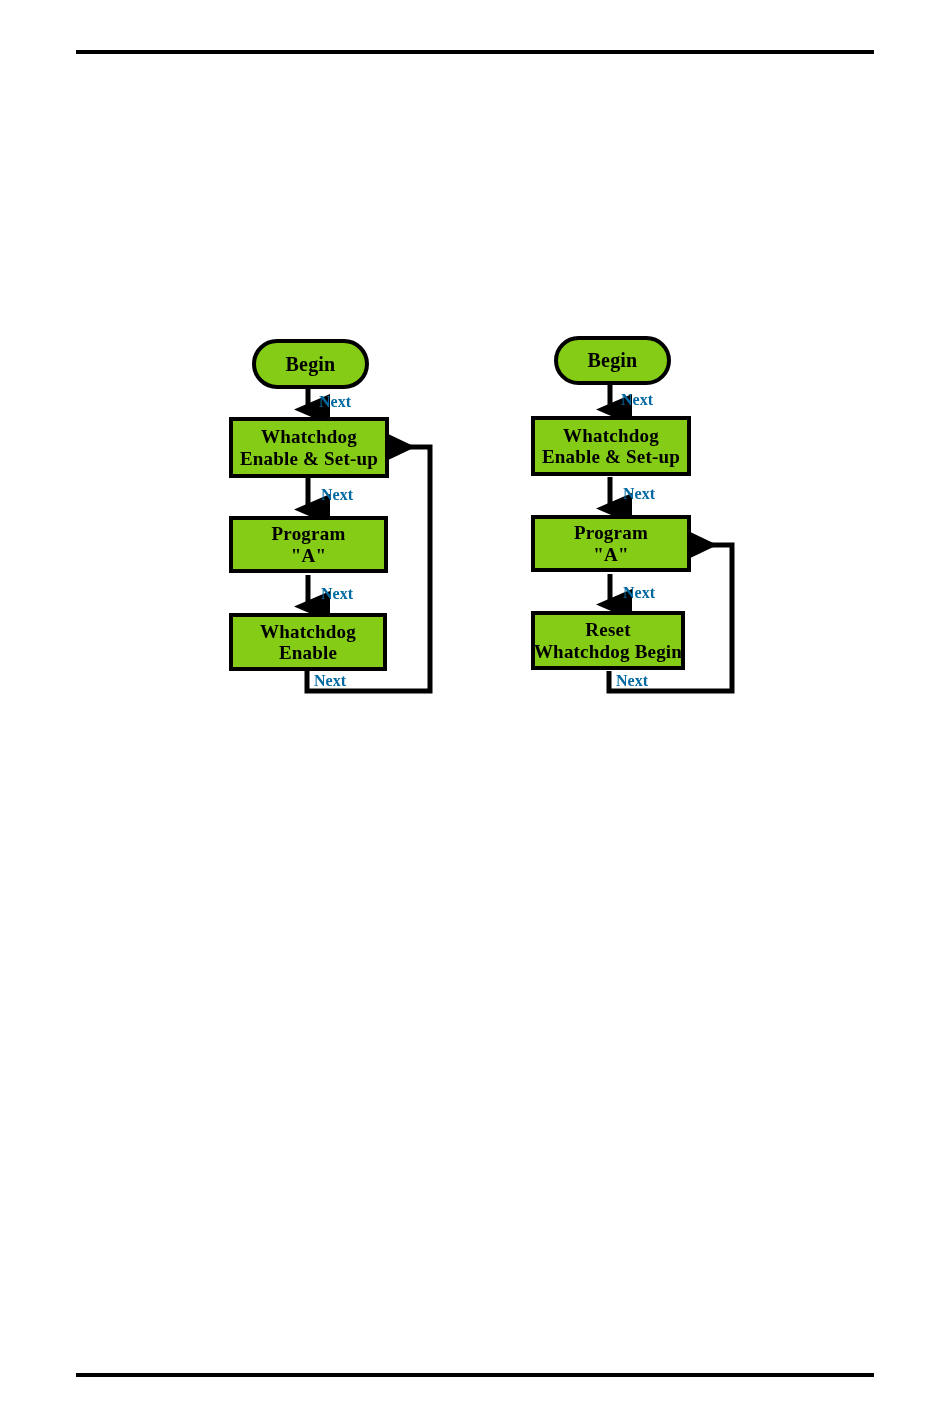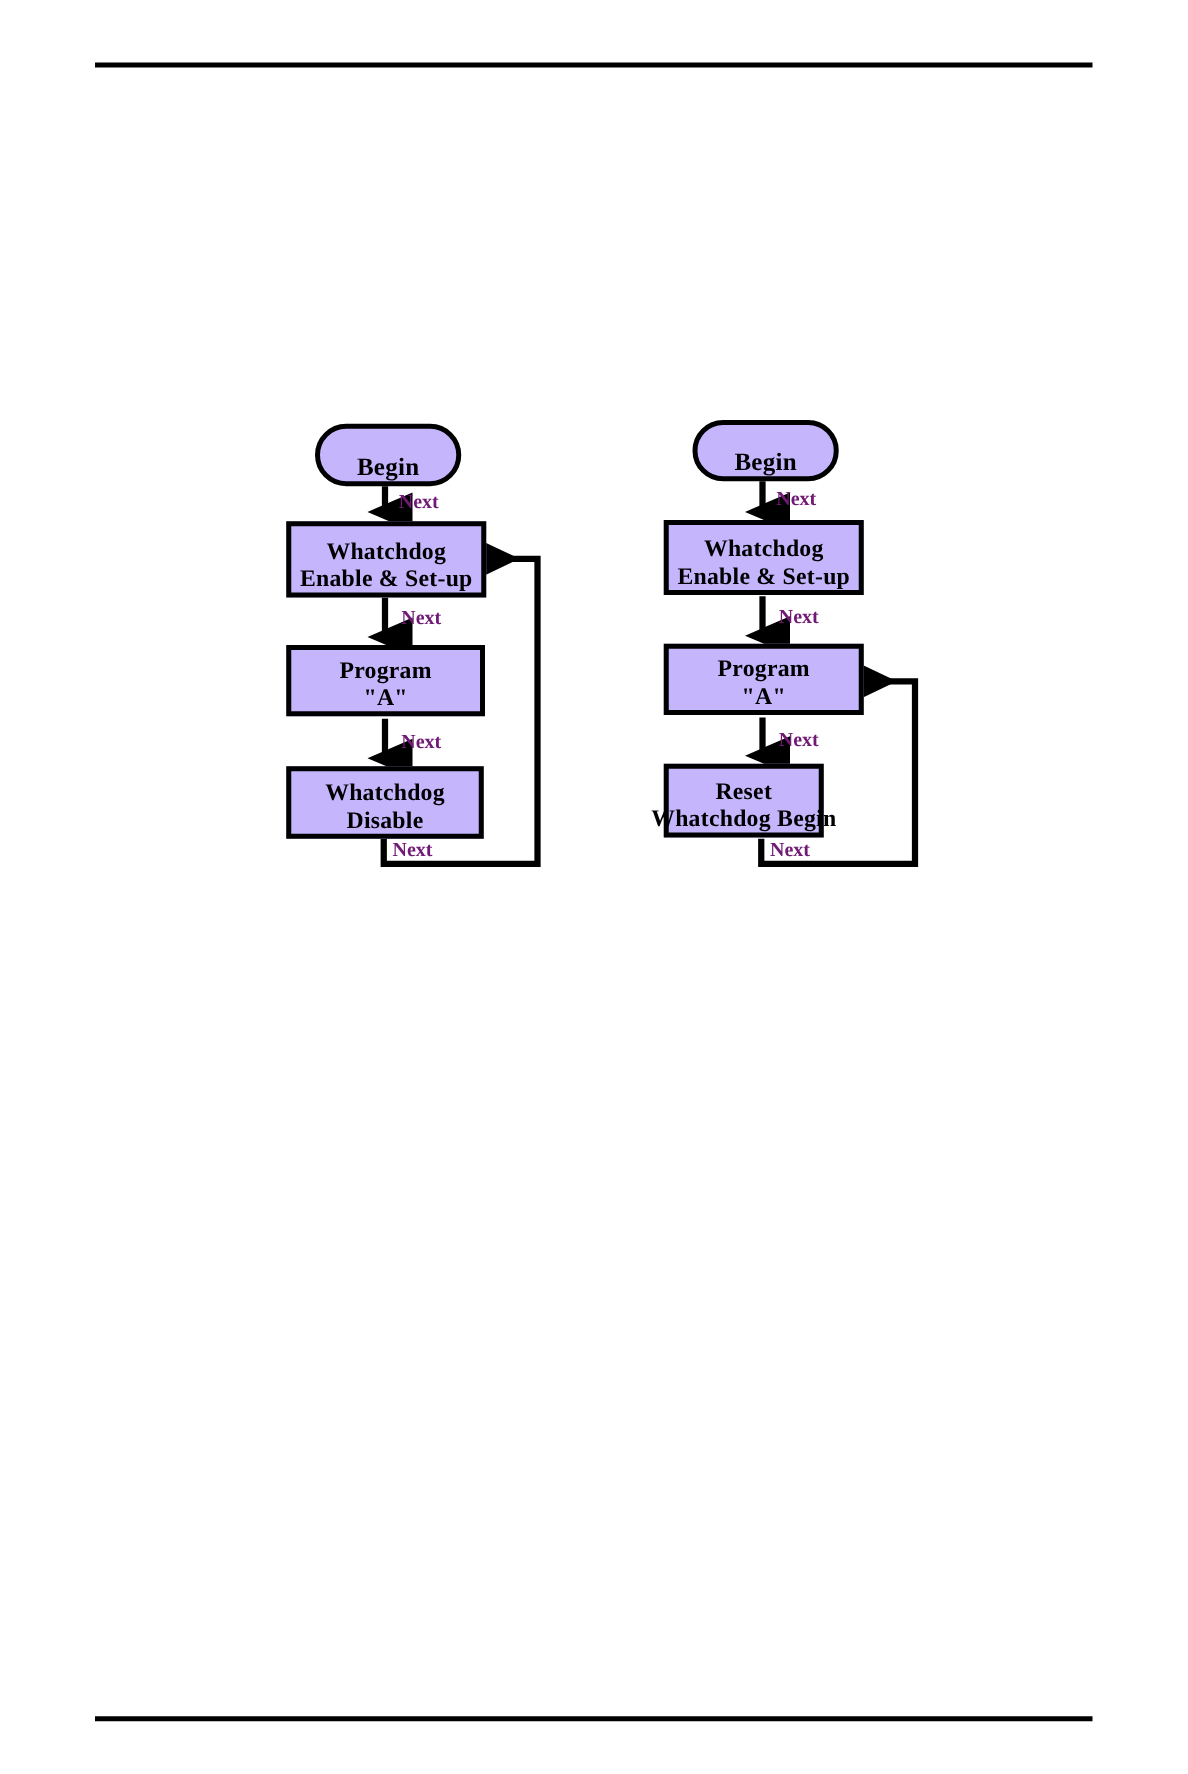--- a/index.html
+++ b/index.html
@@ -43,44 +43,44 @@
     width: 950px;
     height: 1419px;
     pointer-events: none;
   }
 
   
   .node {
     position: absolute;
     box-sizing: border-box;
     border: 4px solid #000000;
-    background: #c4b5fd;
+    background: #84cc16;
     display: flex;
     flex-direction: column;
     align-items: center;
-    justify-content: flex-end;
+    justify-content: center;
     text-align: center;
     font-weight: bold;
     color: #000000;
     line-height: 1.12;
     letter-spacing: 0.2px;
   }
   .node.terminal {
     border-radius: 26px;
   }
   .node .line {
     display: block;
     white-space: nowrap;
   }
 
   
   .edge-label {
     position: absolute;
     font-weight: bold;
-    color: #701a75;
+    color: #0369a1;
     white-space: nowrap;
     line-height: 1;
   }
 </style>
 </head>
 <body>
 
 <div class="page">
 
   <div class="rule top"></div>
@@ -122,21 +122,21 @@
     <span class="line">Enable &amp; Set-up</span>
   </div>
 
   <div class="node" style="left:229px; top:516px; width:159px; height:57px; font-size:19px;">
     <span class="line">Program</span>
     <span class="line">"A"</span>
   </div>
 
   <div class="node" style="left:229px; top:613px; width:158px; height:58px; font-size:19px;">
     <span class="line">Whatchdog</span>
-    <span class="line">Disable</span>
+    <span class="line">Enable</span>
   </div>
 
   <div class="edge-label" style="left:319px; top:394px; font-size:16px;">Next</div>
   <div class="edge-label" style="left:321px; top:487px; font-size:16px;">Next</div>
   <div class="edge-label" style="left:321px; top:586px; font-size:16px;">Next</div>
   <div class="edge-label" style="left:314px; top:673px; font-size:16px;">Next</div>
 
   <div class="node terminal" style="left:554px; top:336px; width:117px; height:49px; font-size:20px;">
     <span class="line">Begin</span>
   </div>
@@ -144,21 +144,21 @@
   <div class="node" style="left:531px; top:416px; width:160px; height:60px; font-size:19px;">
     <span class="line">Whatchdog</span>
     <span class="line">Enable &amp; Set-up</span>
   </div>
 
   <div class="node" style="left:531px; top:515px; width:160px; height:57px; font-size:19px;">
     <span class="line">Program</span>
     <span class="line">"A"</span>
   </div>
 
-  <div class="node" style="left:531px; top:611px; width:128px; height:59px; font-size:19px;">
+  <div class="node" style="left:531px; top:611px; width:154px; height:59px; font-size:19px;">
     <span class="line">Reset</span>
     <span class="line">Whatchdog Begin</span>
   </div>
 
   <div class="edge-label" style="left:621px; top:392px; font-size:16px;">Next</div>
   <div class="edge-label" style="left:623px; top:486px; font-size:16px;">Next</div>
   <div class="edge-label" style="left:623px; top:585px; font-size:16px;">Next</div>
   <div class="edge-label" style="left:616px; top:673px; font-size:16px;">Next</div>
 
 </div>

